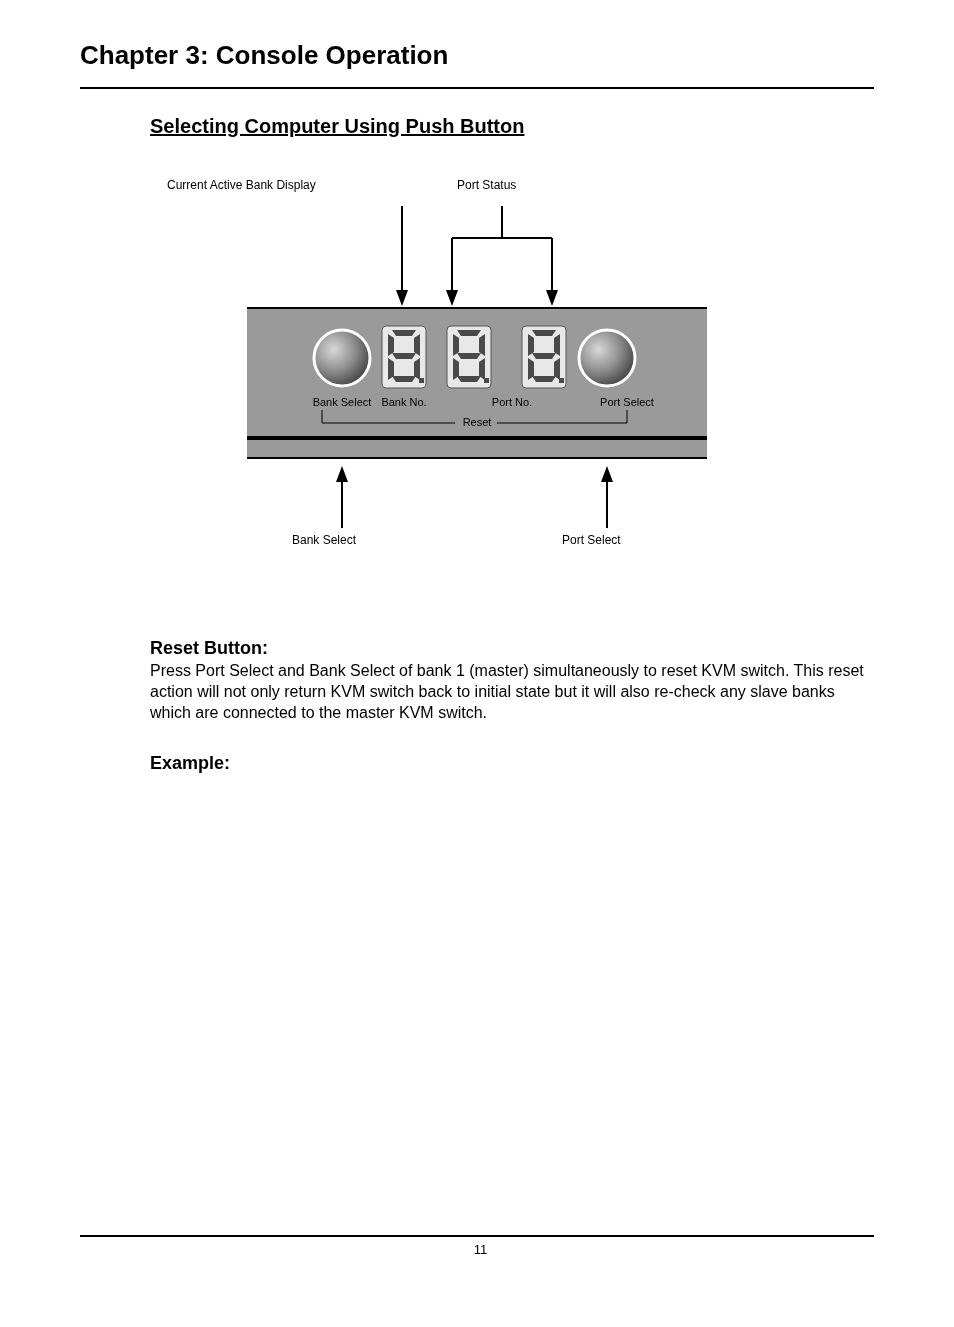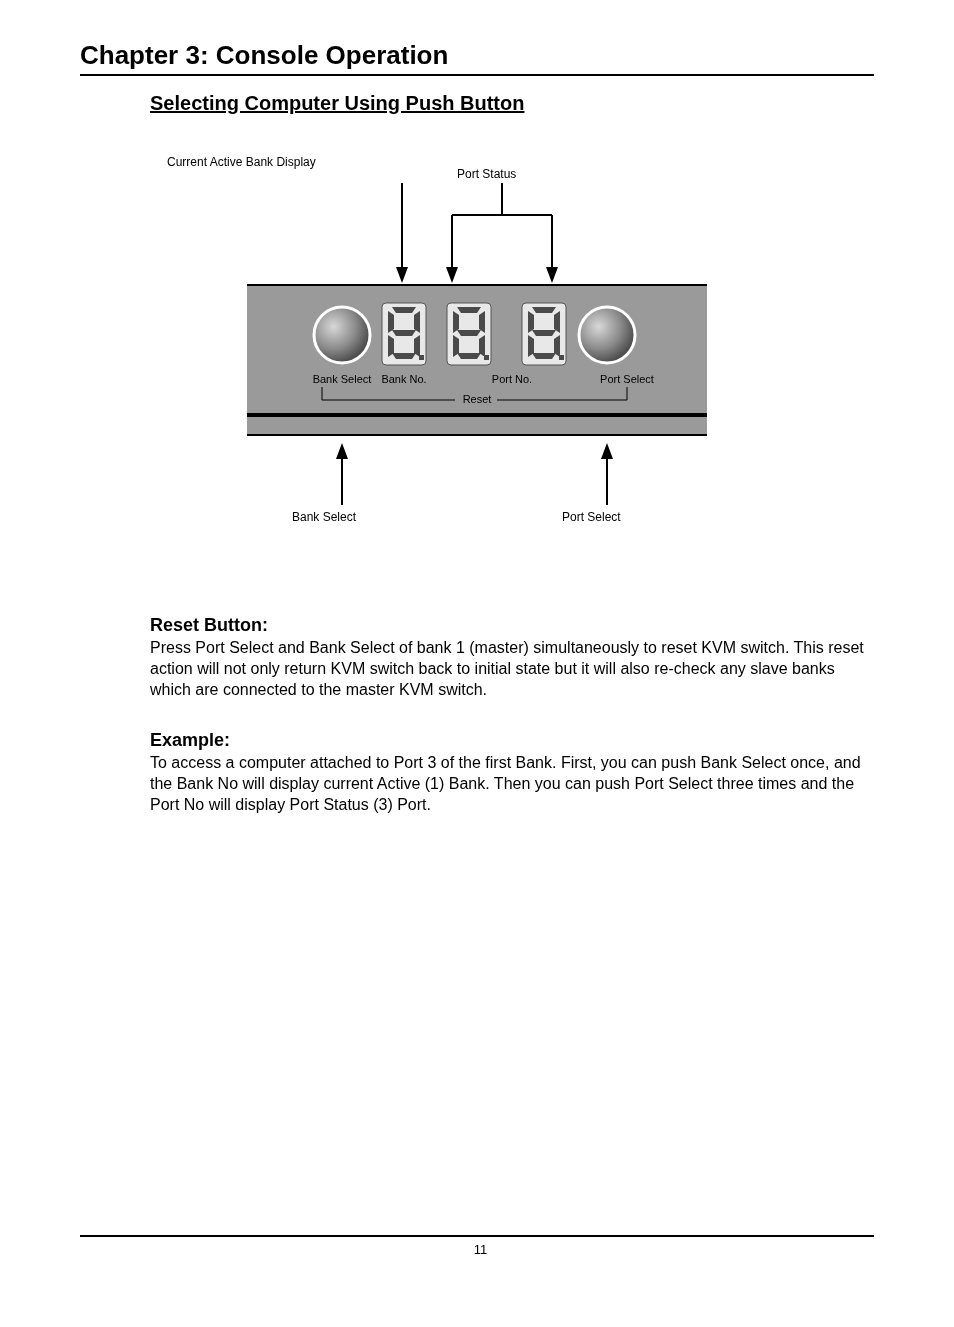--- a/index.html
+++ b/index.html
@@ -1,18 +1,18 @@
 <!DOCTYPE html>
 <html><head>
 <meta charset="utf-8">
 <style>
   * { box-sizing: border-box; margin: 0; padding: 0; }
   html, body { width: 954px; background: #fff; font-family: Arial, Helvetica, sans-serif; color: #000; }
   .page { width: 954px; height: 1327px; position: relative; padding: 40px 80px 0 80px; }
-  .chapter-title { font-size: 26px; font-weight: bold; border-bottom: 2px solid #000; padding-bottom: 3px; margin-bottom: 16px; }
+  .chapter-title { font-size: 26px; font-weight: bold; border-bottom: 2px solid #000; padding-bottom: 16px; margin-bottom: 26px; }
   .section-title { font-size: 20px; font-weight: bold; text-decoration: underline; margin-left: 70px; margin-bottom: 40px; }
   .diagram-wrap { position: relative; width: 600px; height: 420px; margin: 0 auto 40px auto; }
   .label { position: absolute; font-size: 12px; text-align: center; white-space: nowrap; }
   .small-label { font-size: 11px; fill: #000; font-family: Arial, Helvetica, sans-serif; }
   .panel-rect { fill: #9a9a9a; }
   .button-circle { fill: url(#btnGrad); stroke: #fff; stroke-width: 3; }
   .digit-bg { fill: #e8e8e8; stroke: #555; stroke-width: 1; rx:4; ry:4; }
   .seg { fill: #4a4a4a; }
   .reset-line { stroke: #000; stroke-width: 1; fill: none; }
   .arrow { stroke: #000; stroke-width: 2; fill: none; }
@@ -28,21 +28,21 @@
 
 <div class="page">
 
   <h1 class="chapter-title">Chapter 3: Console Operation</h1>
 
   <h2 class="section-title">Selecting Computer Using Push Button</h2>
 
   <div class="diagram-wrap">
 
     <div class="label" style="left:-10px; top:0;">Current Active Bank Display</div>
-    <div class="label" style="left:280px; top:12px;">Port Status</div>
+    <div class="label" style="left:280px; top:0;">Port Status</div>
 
     <svg width="600" height="420" style="position:absolute;left:0;top:0;">
       <defs>
         <radialGradient id="btnGrad" cx="35%" cy="35%" r="65%">
           <stop offset="0%" stop-color="#d8d8d8"></stop>
           <stop offset="60%" stop-color="#8c8c8c"></stop>
           <stop offset="100%" stop-color="#4f4f4f"></stop>
         </radialGradient>
       </defs>
 
@@ -130,19 +130,18 @@
 
     <div class="label" style="left:115px; top:355px;">Bank Select</div>
     <div class="label" style="left:385px; top:355px;">Port Select</div>
   </div>
 
   <div class="body-block">
     <div class="subhead">Reset Button:</div>
     <p class="para">Press Port Select and Bank Select of bank 1 (master) simultaneously to reset KVM switch. This reset action will not only return KVM switch back to initial state but it will also re-check any slave banks which are connected to the master KVM switch.</p>
 
     <div class="subhead">Example:</div>
-    <p class="para">To access a computer attached to Port 3 of the first Bank. First, you can push Bank Select once, and the Bank No will display current Active (1) Bank. Then you can push Port Select three times and the Port No will display Port Status (3) Port.</p>
   </div>
 
   <div class="footer-rule"></div>
   <div class="page-num">11</div>
 
 </div>
 
 </body></html>

